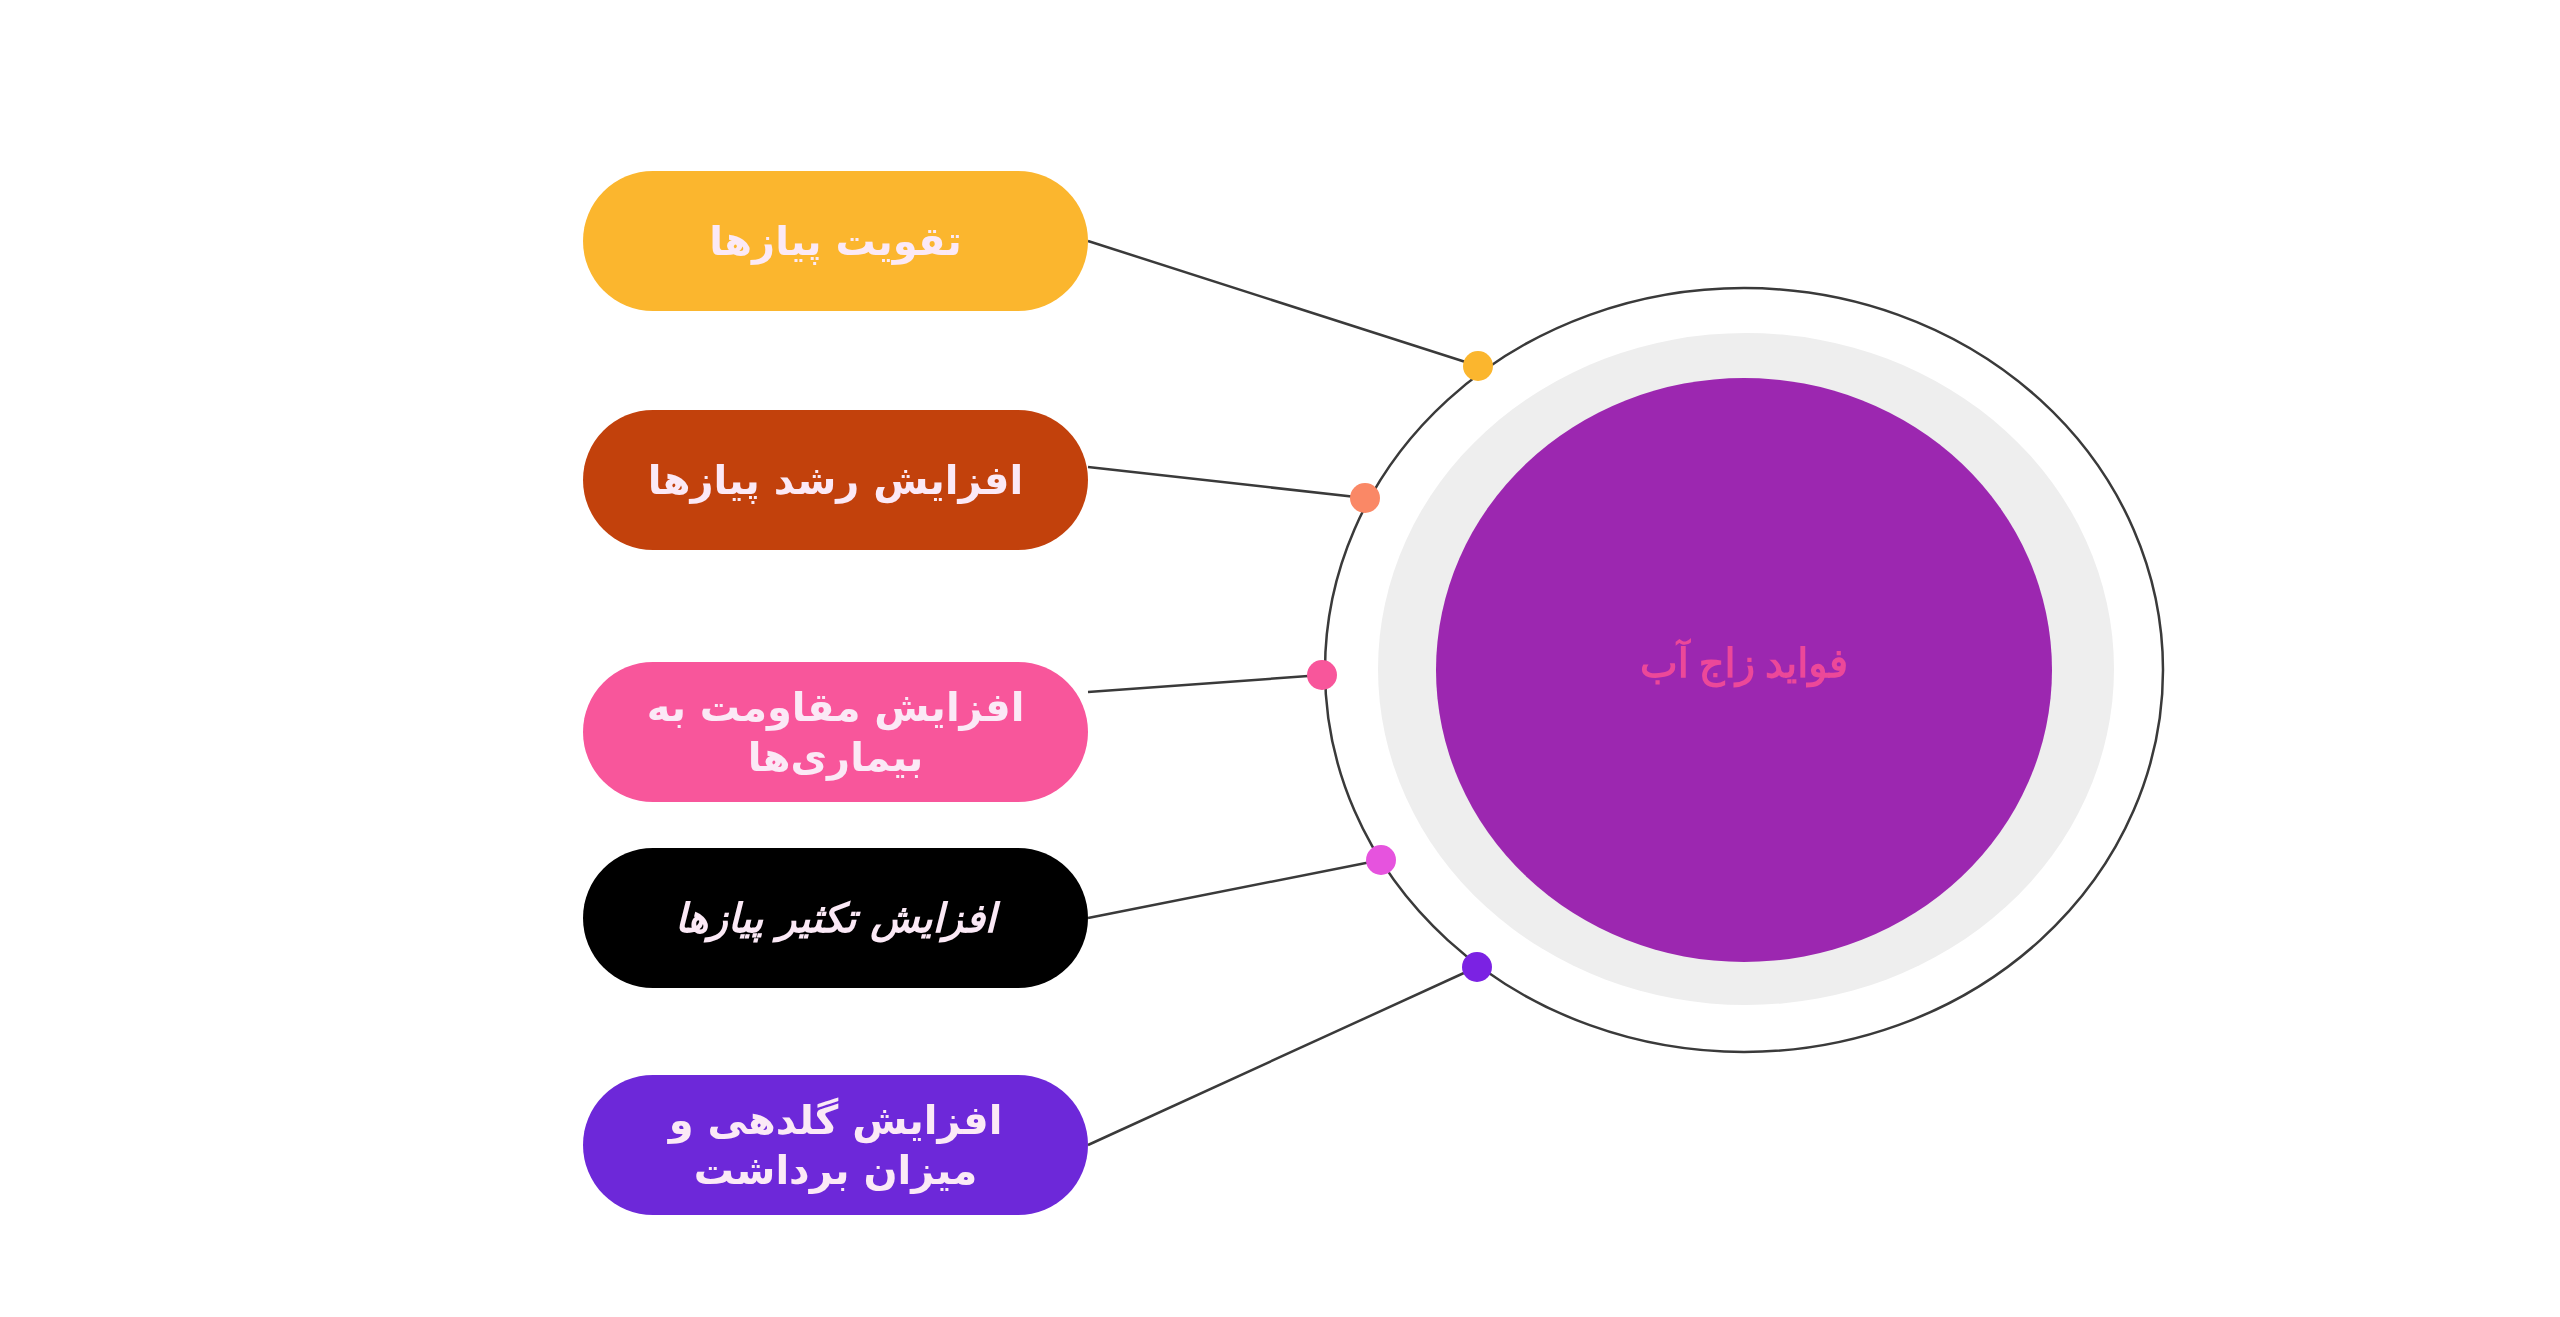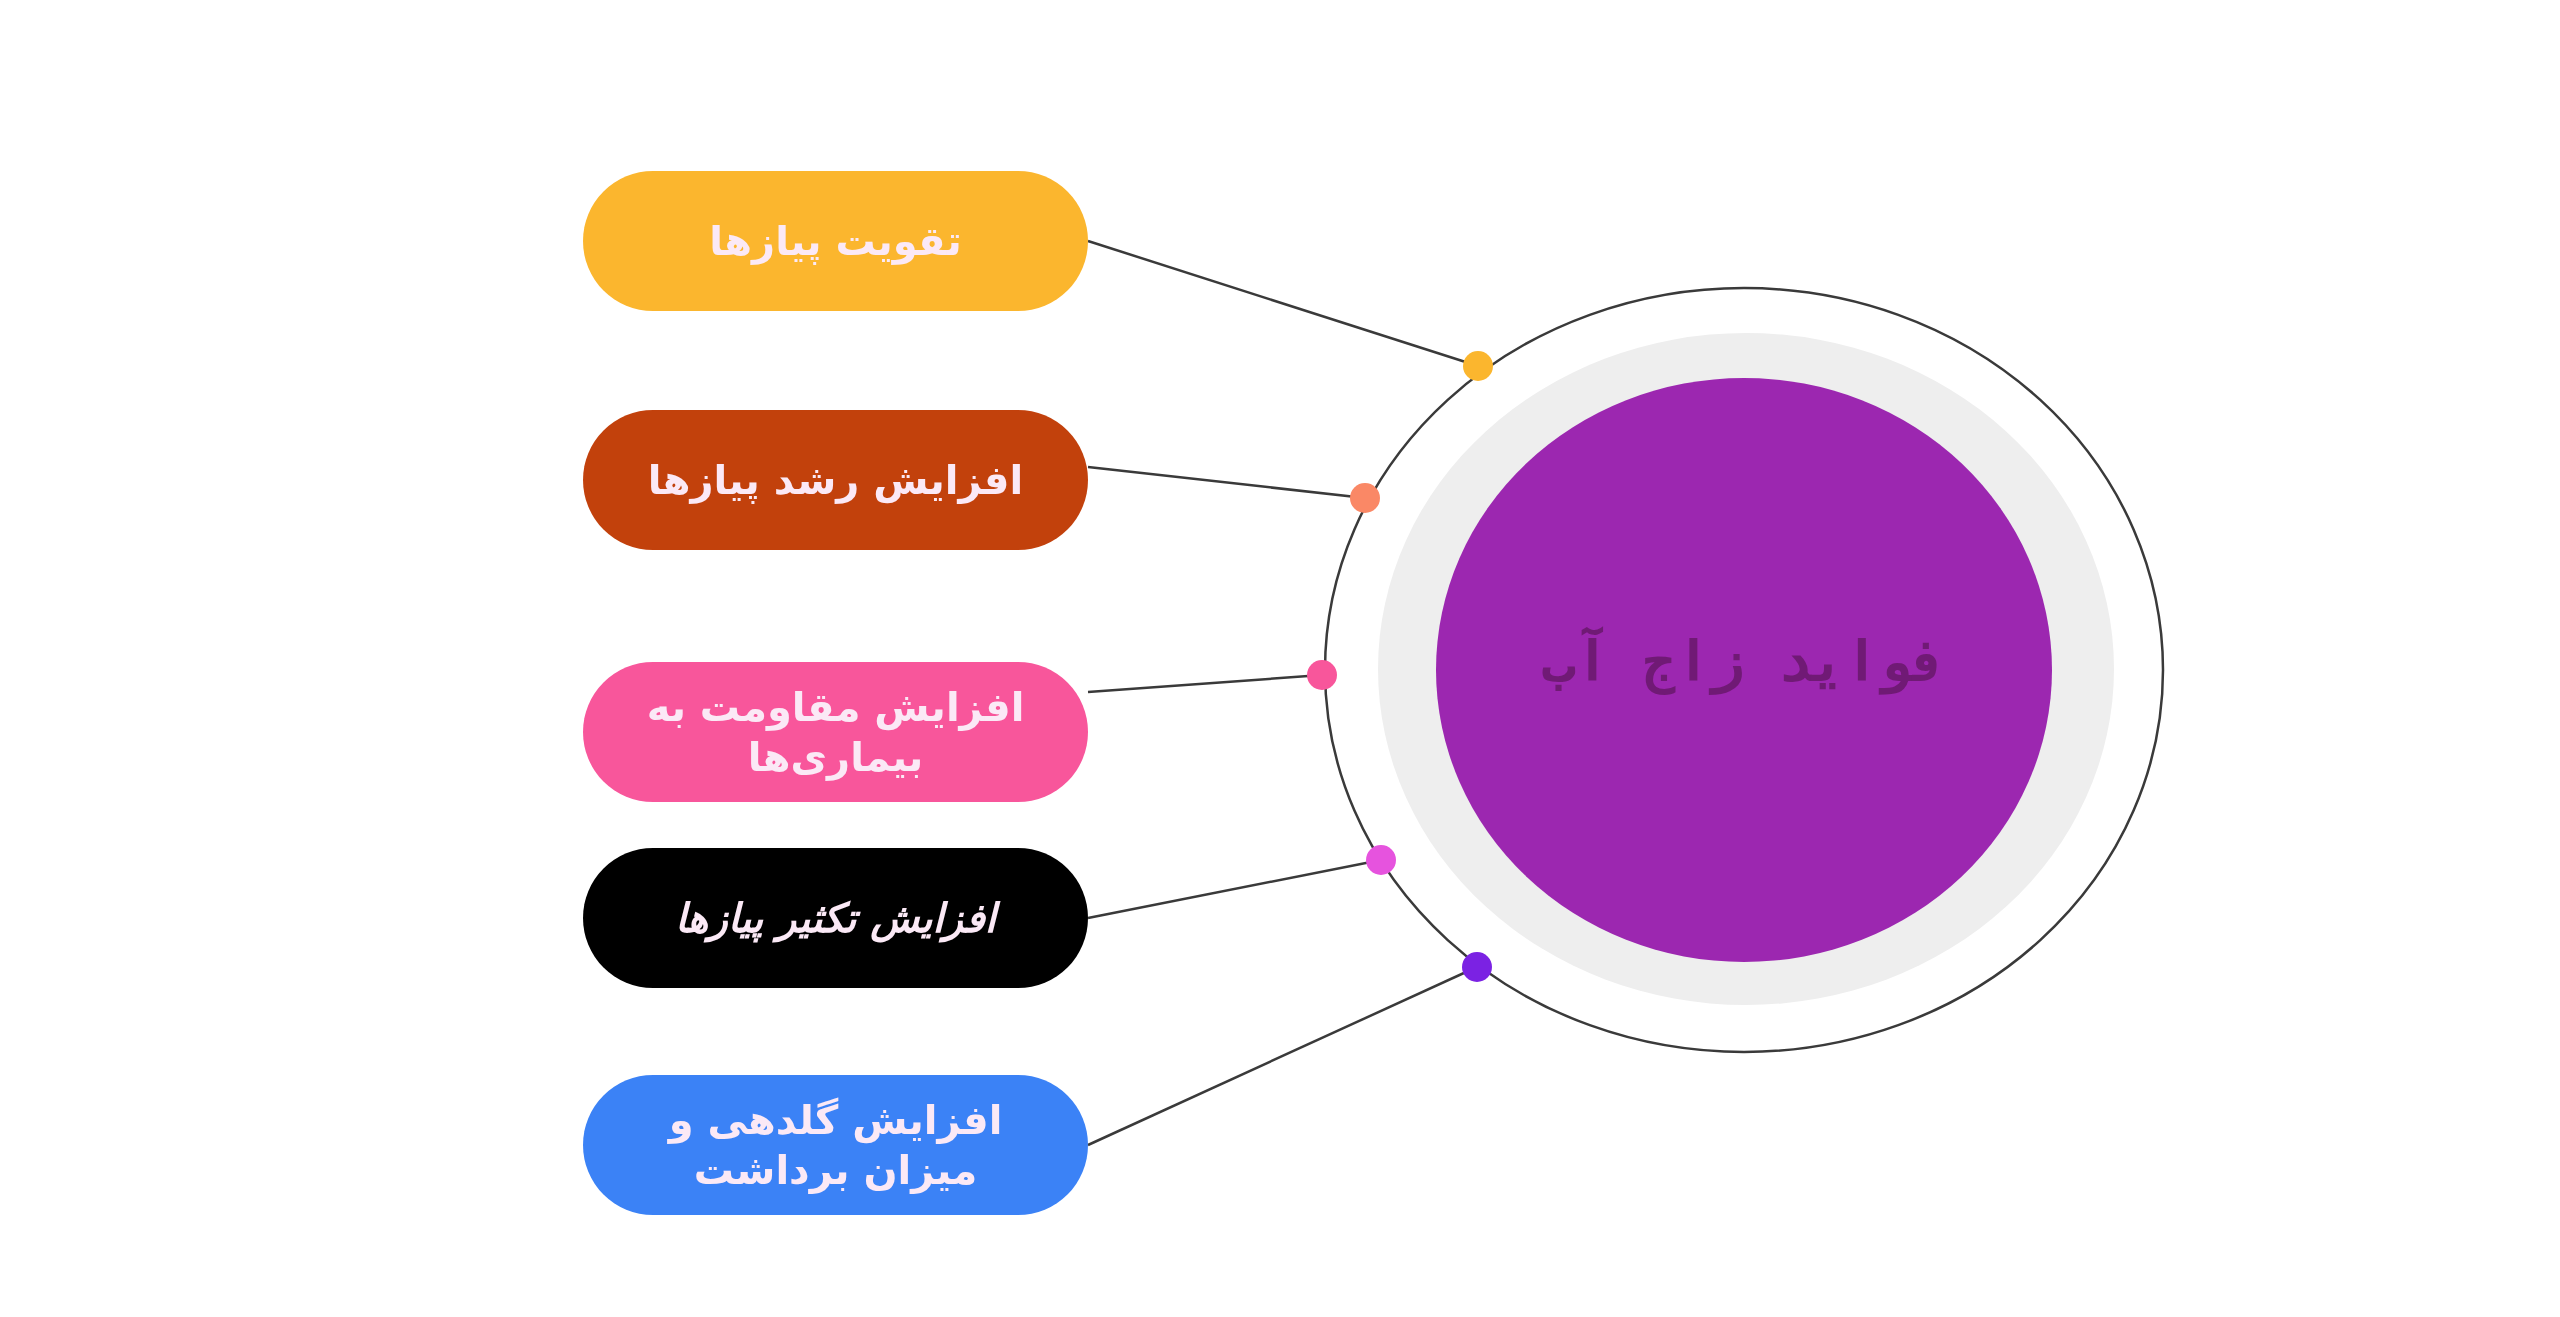--- a/index.html
+++ b/index.html
@@ -11,22 +11,22 @@
     border-radius: 70px; display: flex; align-items: center; justify-content: center;
     text-align: center; direction: rtl; box-sizing: border-box; padding: 16px 40px;
   }
   .pill-label {
     color: #fbe9f6; font-weight: bold; font-size: 40px; line-height: 50px;
     font-family: "DejaVu Sans", sans-serif; white-space: pre-line;
   }
   .center-title {
     position: absolute; left: 1444px; width: 600px; top: 628px; height: 70px;
     display: flex; align-items: center; justify-content: center; direction: rtl;
-    color: #701a75; font-weight: bold; font-size: 56px;
-    font-family: Liberation Mono, monospace;
+    color: #ec4899; font-weight: bold; font-size: 40px;
+    font-family: Liberation Serif, serif;
   }
 </style>
 </head>
 <body>
 
 <svg id="diagram-svg" viewBox="0 0 2560 1317" xmlns="http://www.w3.org/2000/svg">
   <ellipse cx="1744" cy="670" rx="419" ry="382" fill="none" stroke="#3a3a3a" stroke-width="2.5"></ellipse>
   <ellipse cx="1746" cy="669" rx="368" ry="336" fill="#eeeeee"></ellipse>
   <ellipse cx="1744" cy="670" rx="308" ry="292" fill="#9c27b0"></ellipse>
   <g id="connectors">
@@ -53,16 +53,16 @@
 <div class="pill" id="pill-1" style="top: 410px; background: #c2410c;">
   <span class="pill-label">افزایش رشد پیازها</span>
 </div>
 <div class="pill" id="pill-2" style="top: 622px; background: rgb(248, 86, 155); margin-top: 40px;">
   <span class="pill-label">افزایش مقاومت به
 بیماری‌ها</span>
 </div>
 <div class="pill" id="pill-3" style="top: 848px; background: #000000; font-style: italic;">
   <span class="pill-label">افزایش تکثیر پیازها</span>
 </div>
-<div class="pill" id="pill-4" style="top: 1075px; background: #3b82f6;">
+<div class="pill" id="pill-4" style="top: 1075px; background: #6d28d9;">
   <span class="pill-label">افزایش گلدهی و
 میزان برداشت</span>
 </div>
 
 </body></html>

